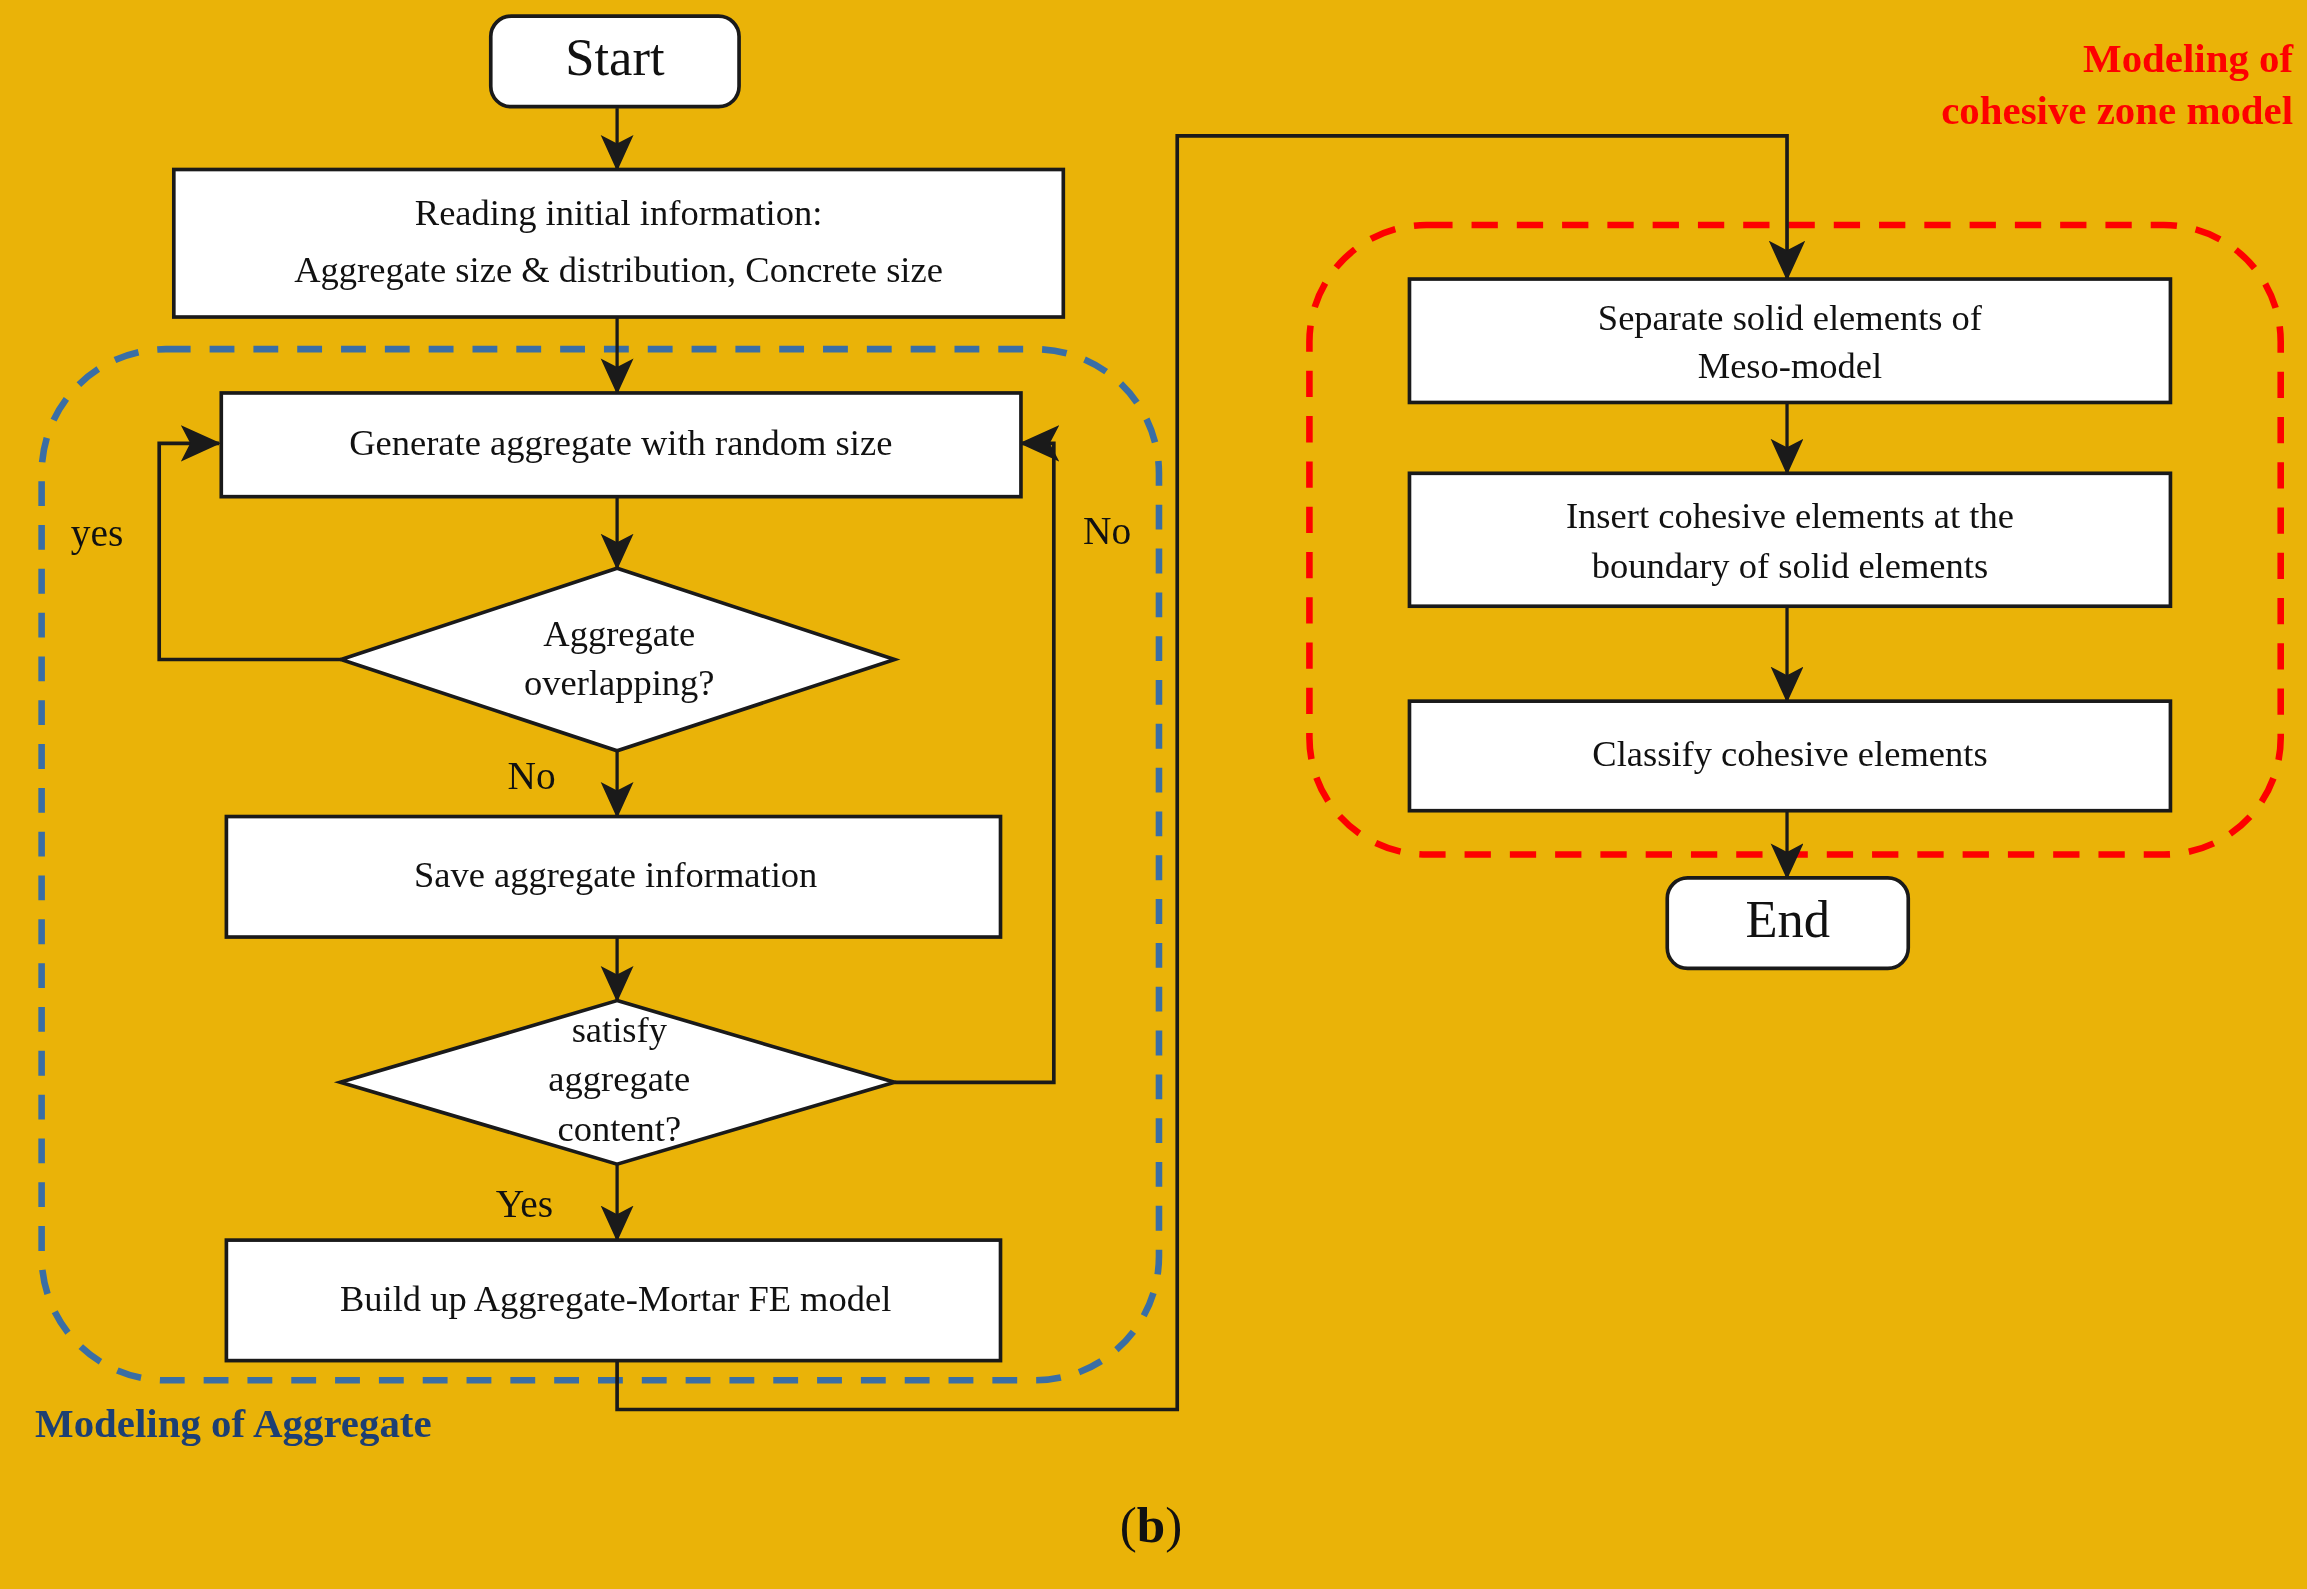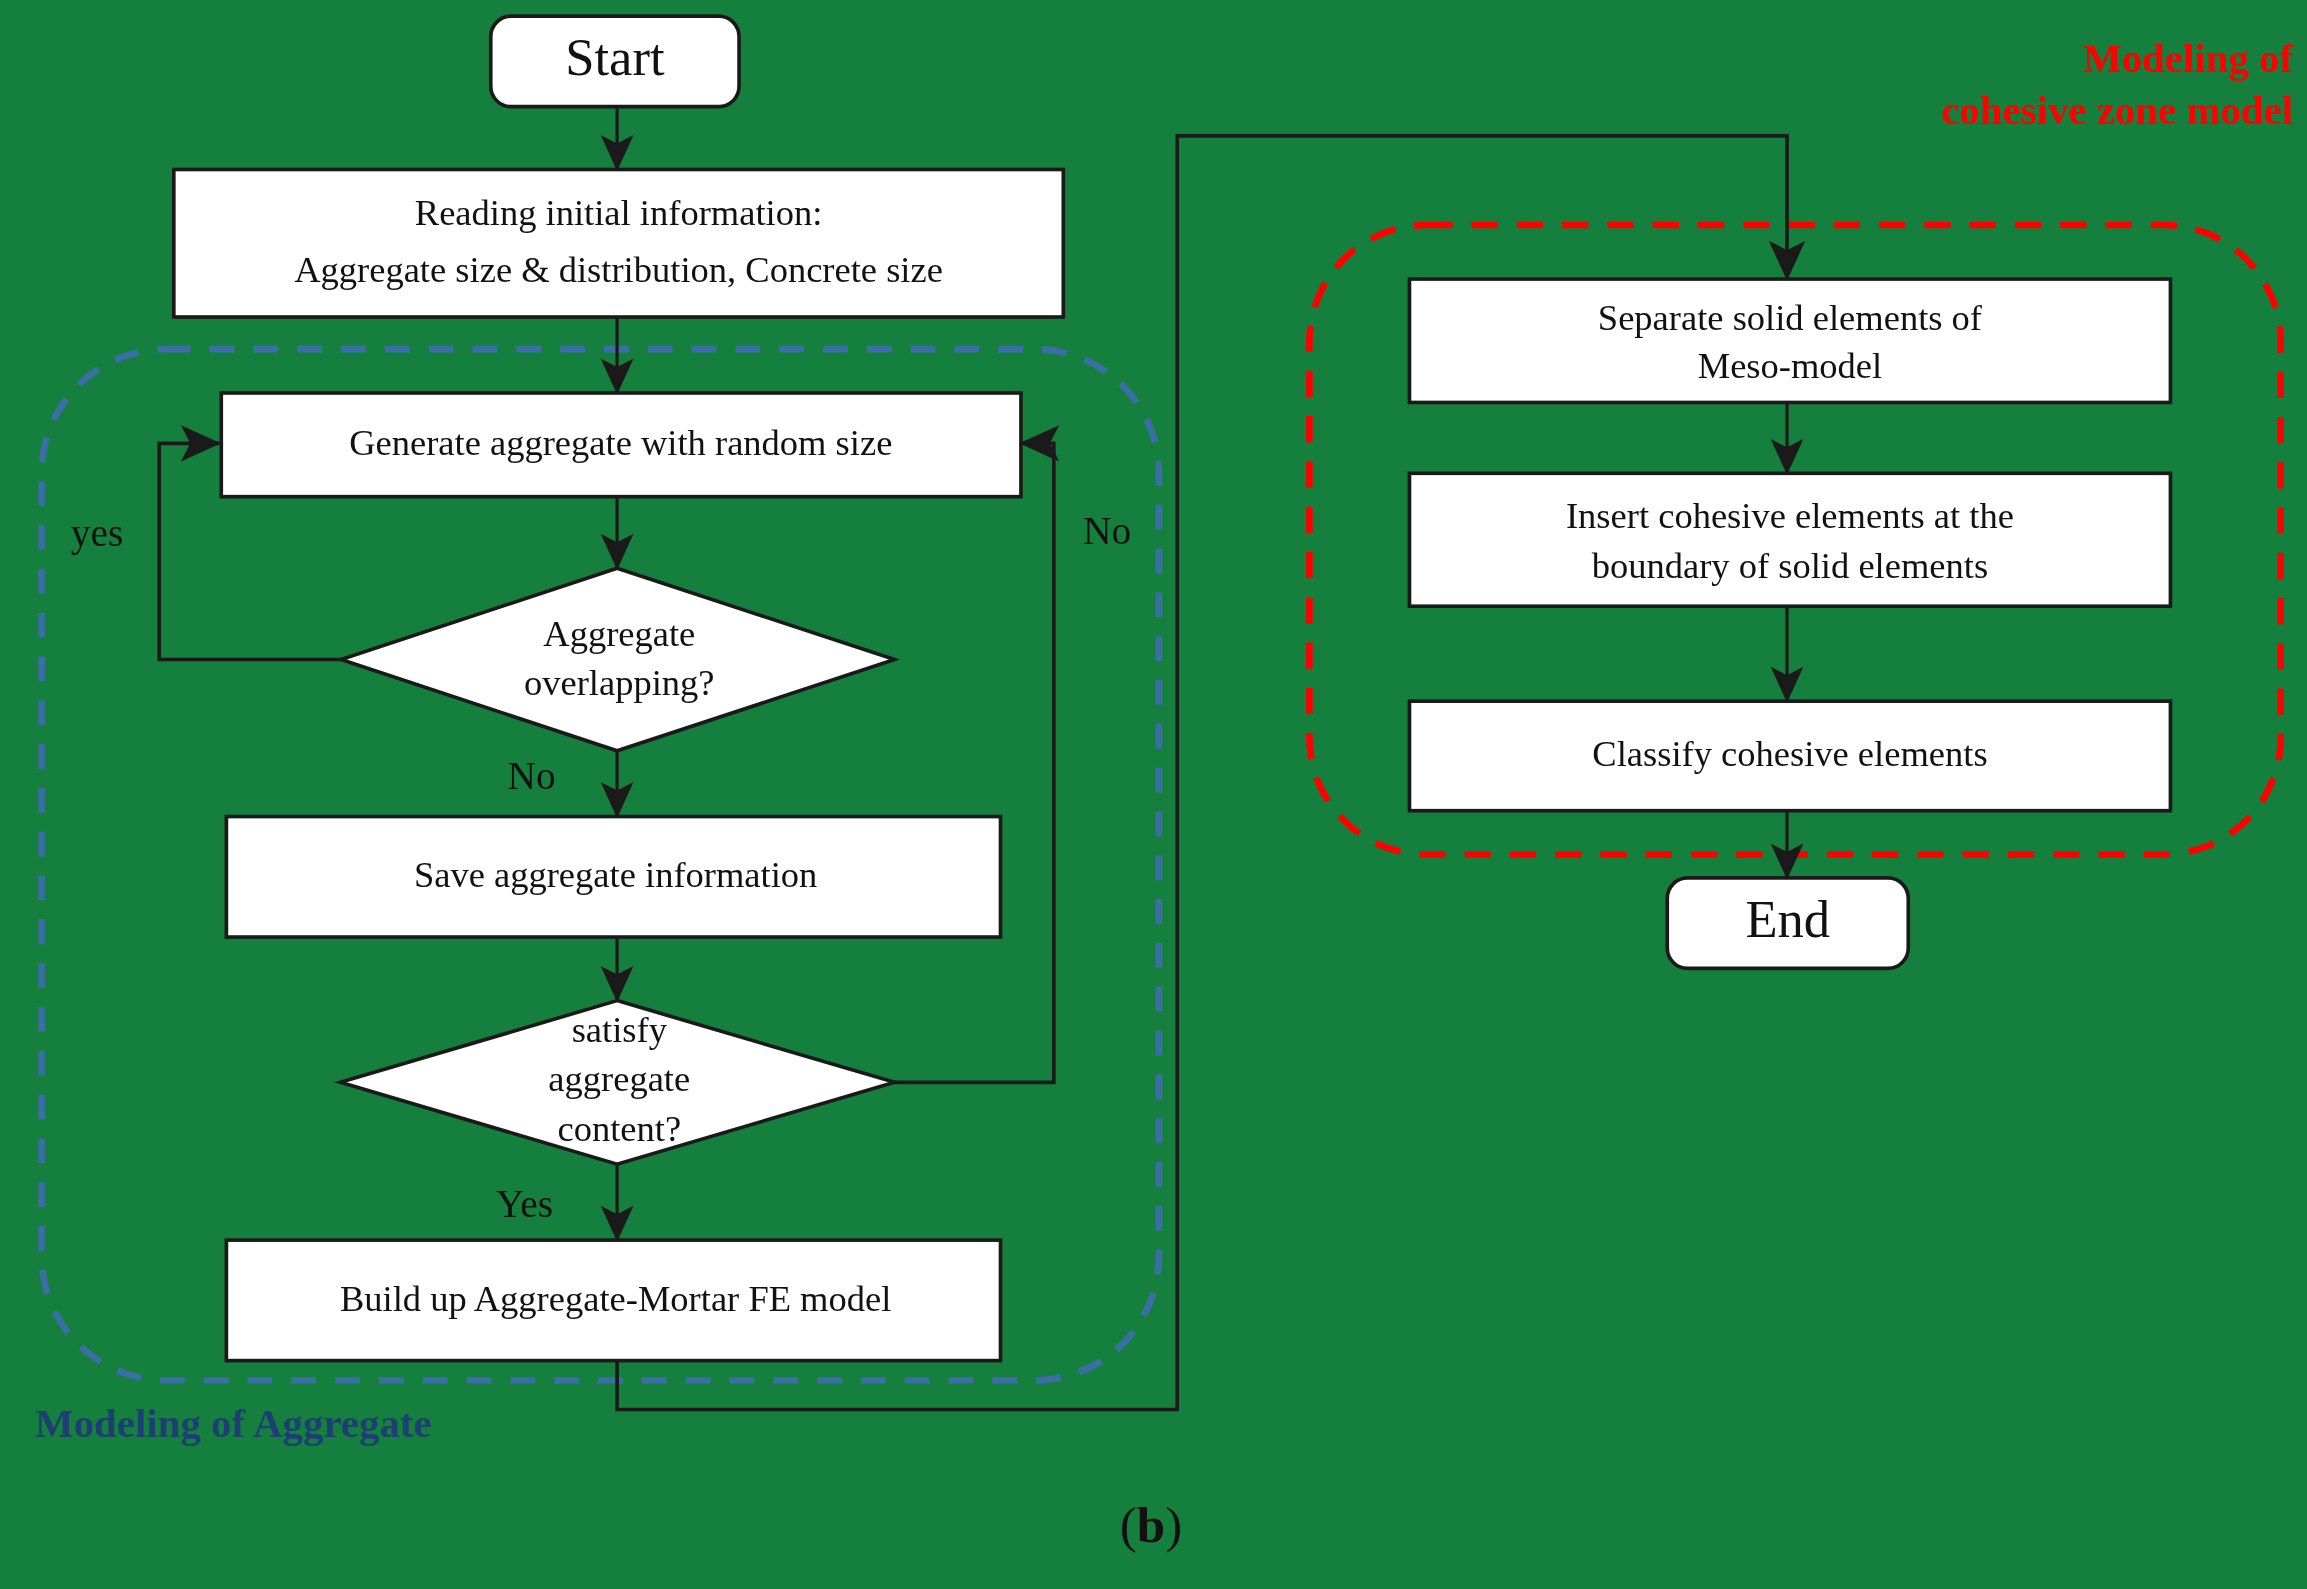--- a/index.html
+++ b/index.html
@@ -7,21 +7,21 @@
     padding: 0;
     background: #ffffff;
   }
   body {
     font-family: "Liberation Serif", serif;
   }
   #stage {
     position: relative;
     width: 2307px;
     height: 1590px;
-    background: #15803d;
+    background: #eab308;
     overflow: hidden;
   }
   svg.flow {
     position: absolute;
     inset: 0;
     width: 2307px;
     height: 1590px;
   }
   .node-rect {
     fill: #ffffff;

